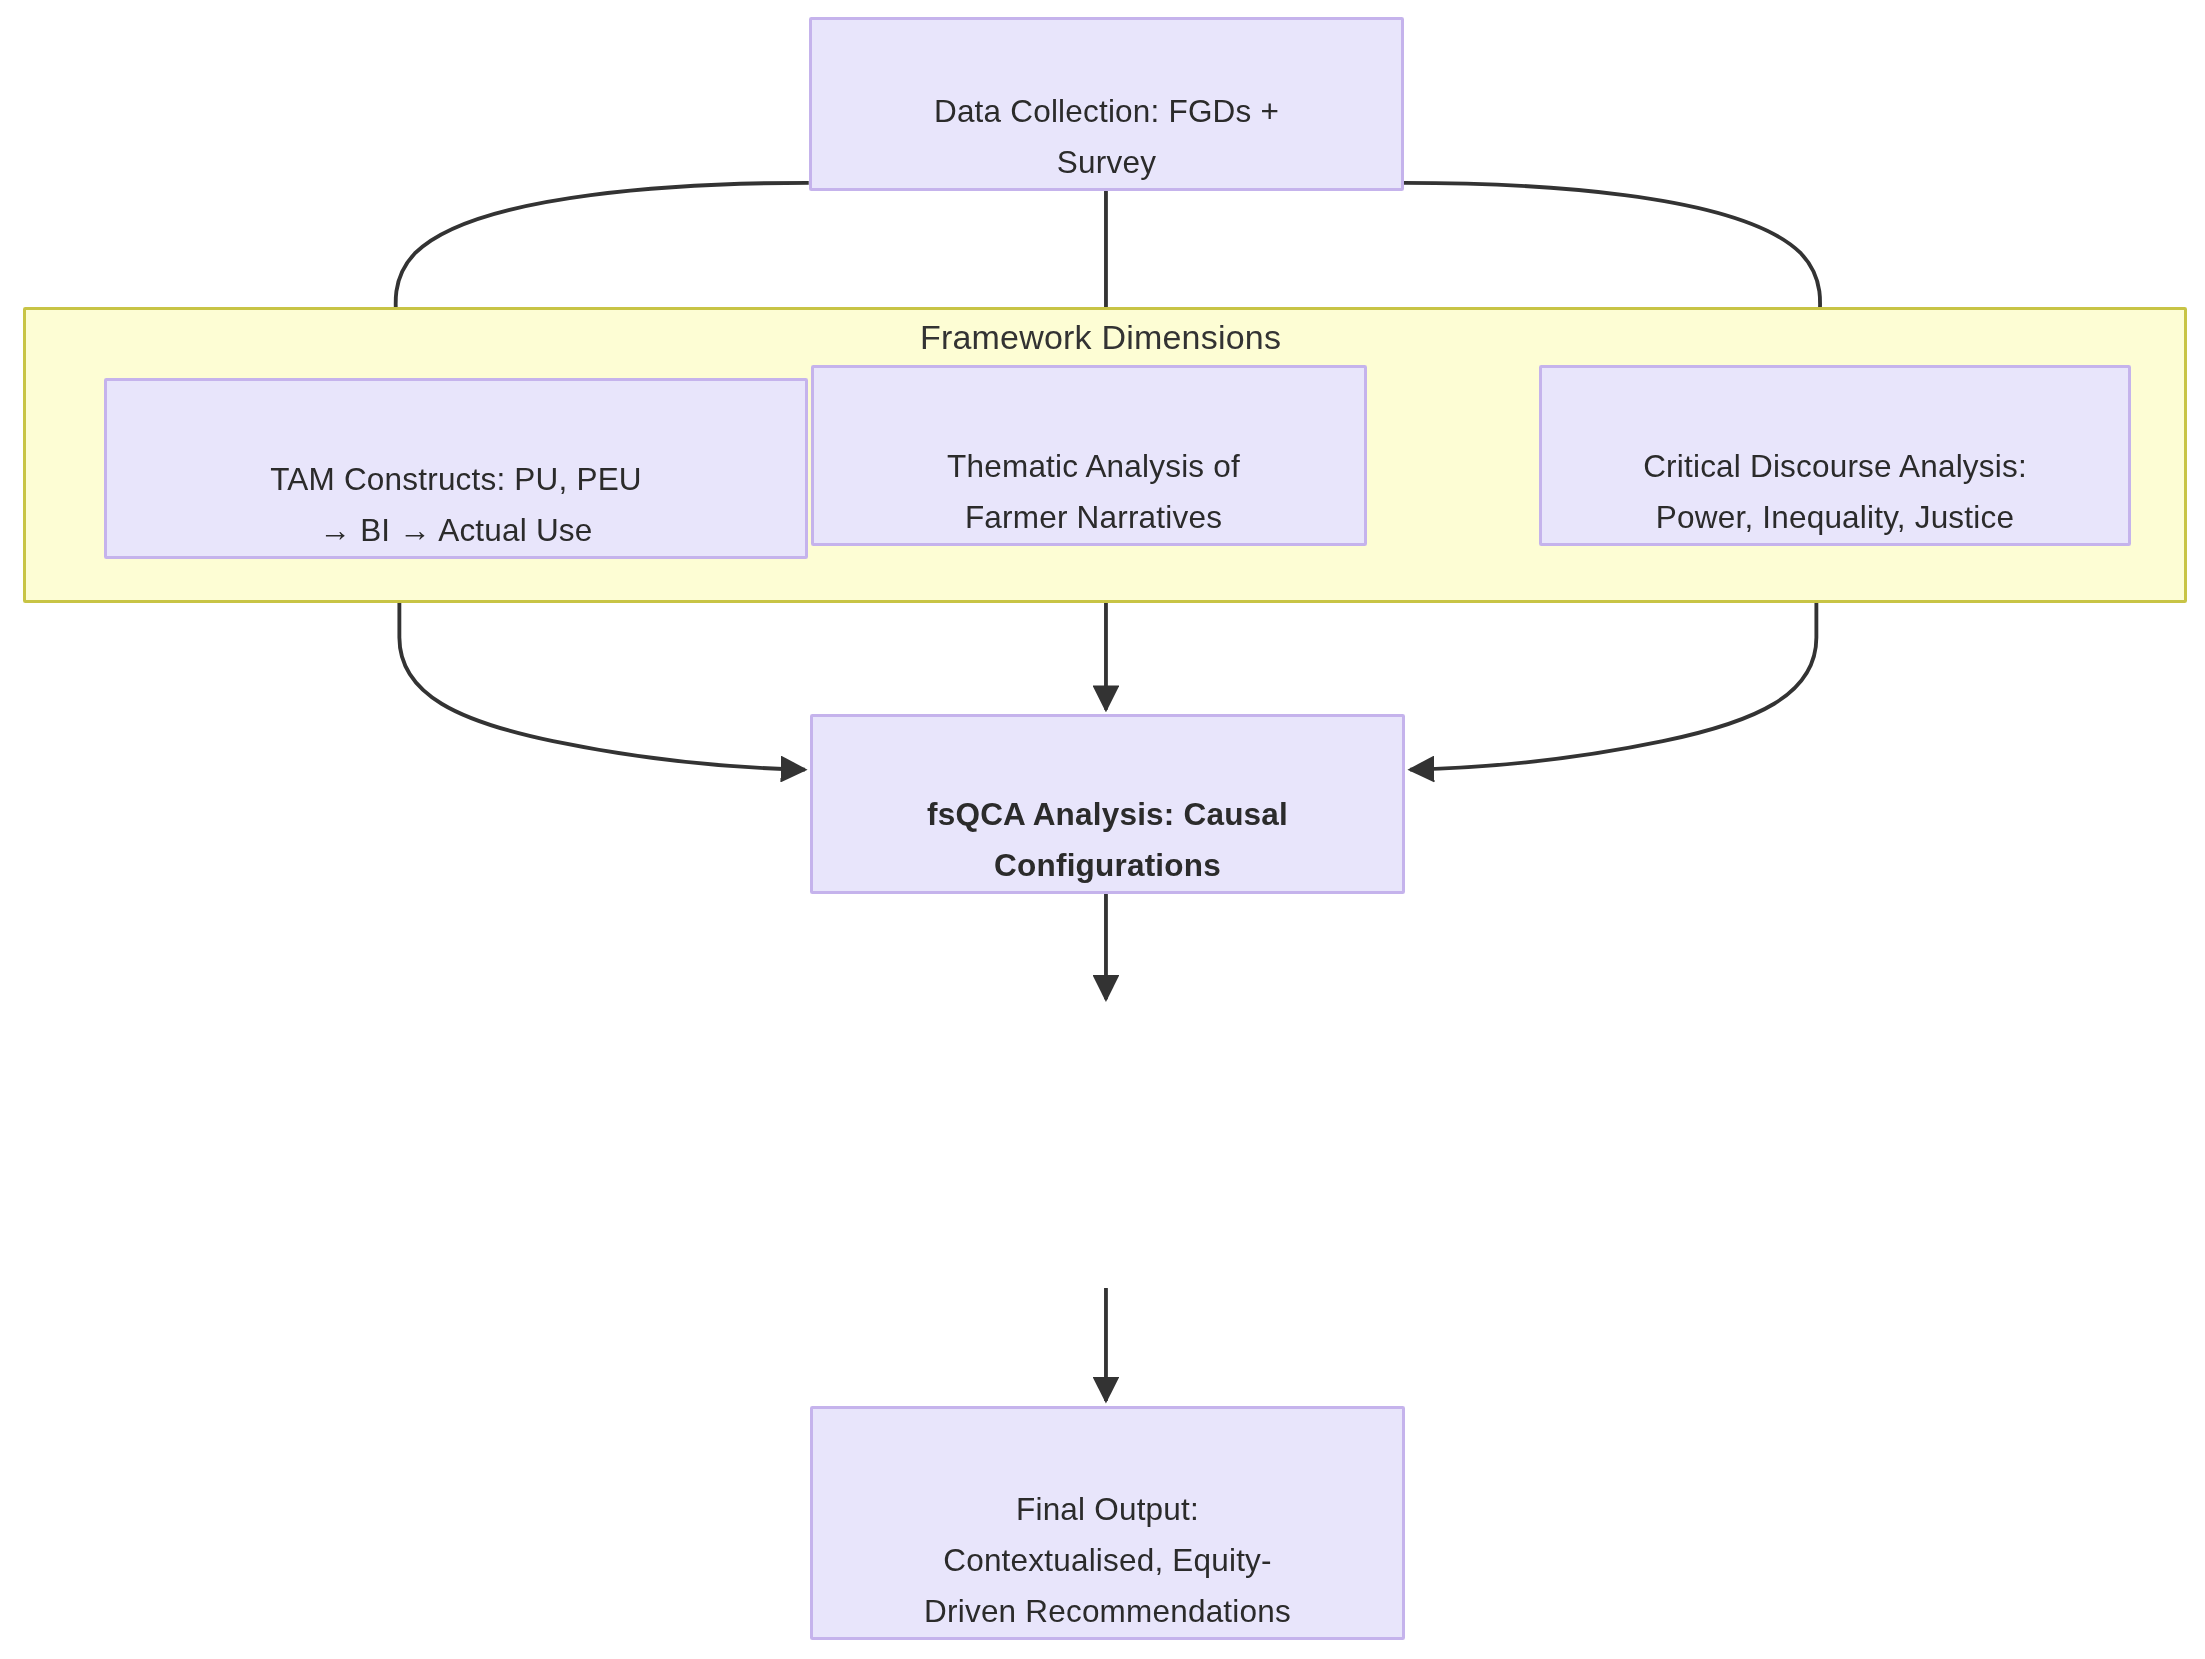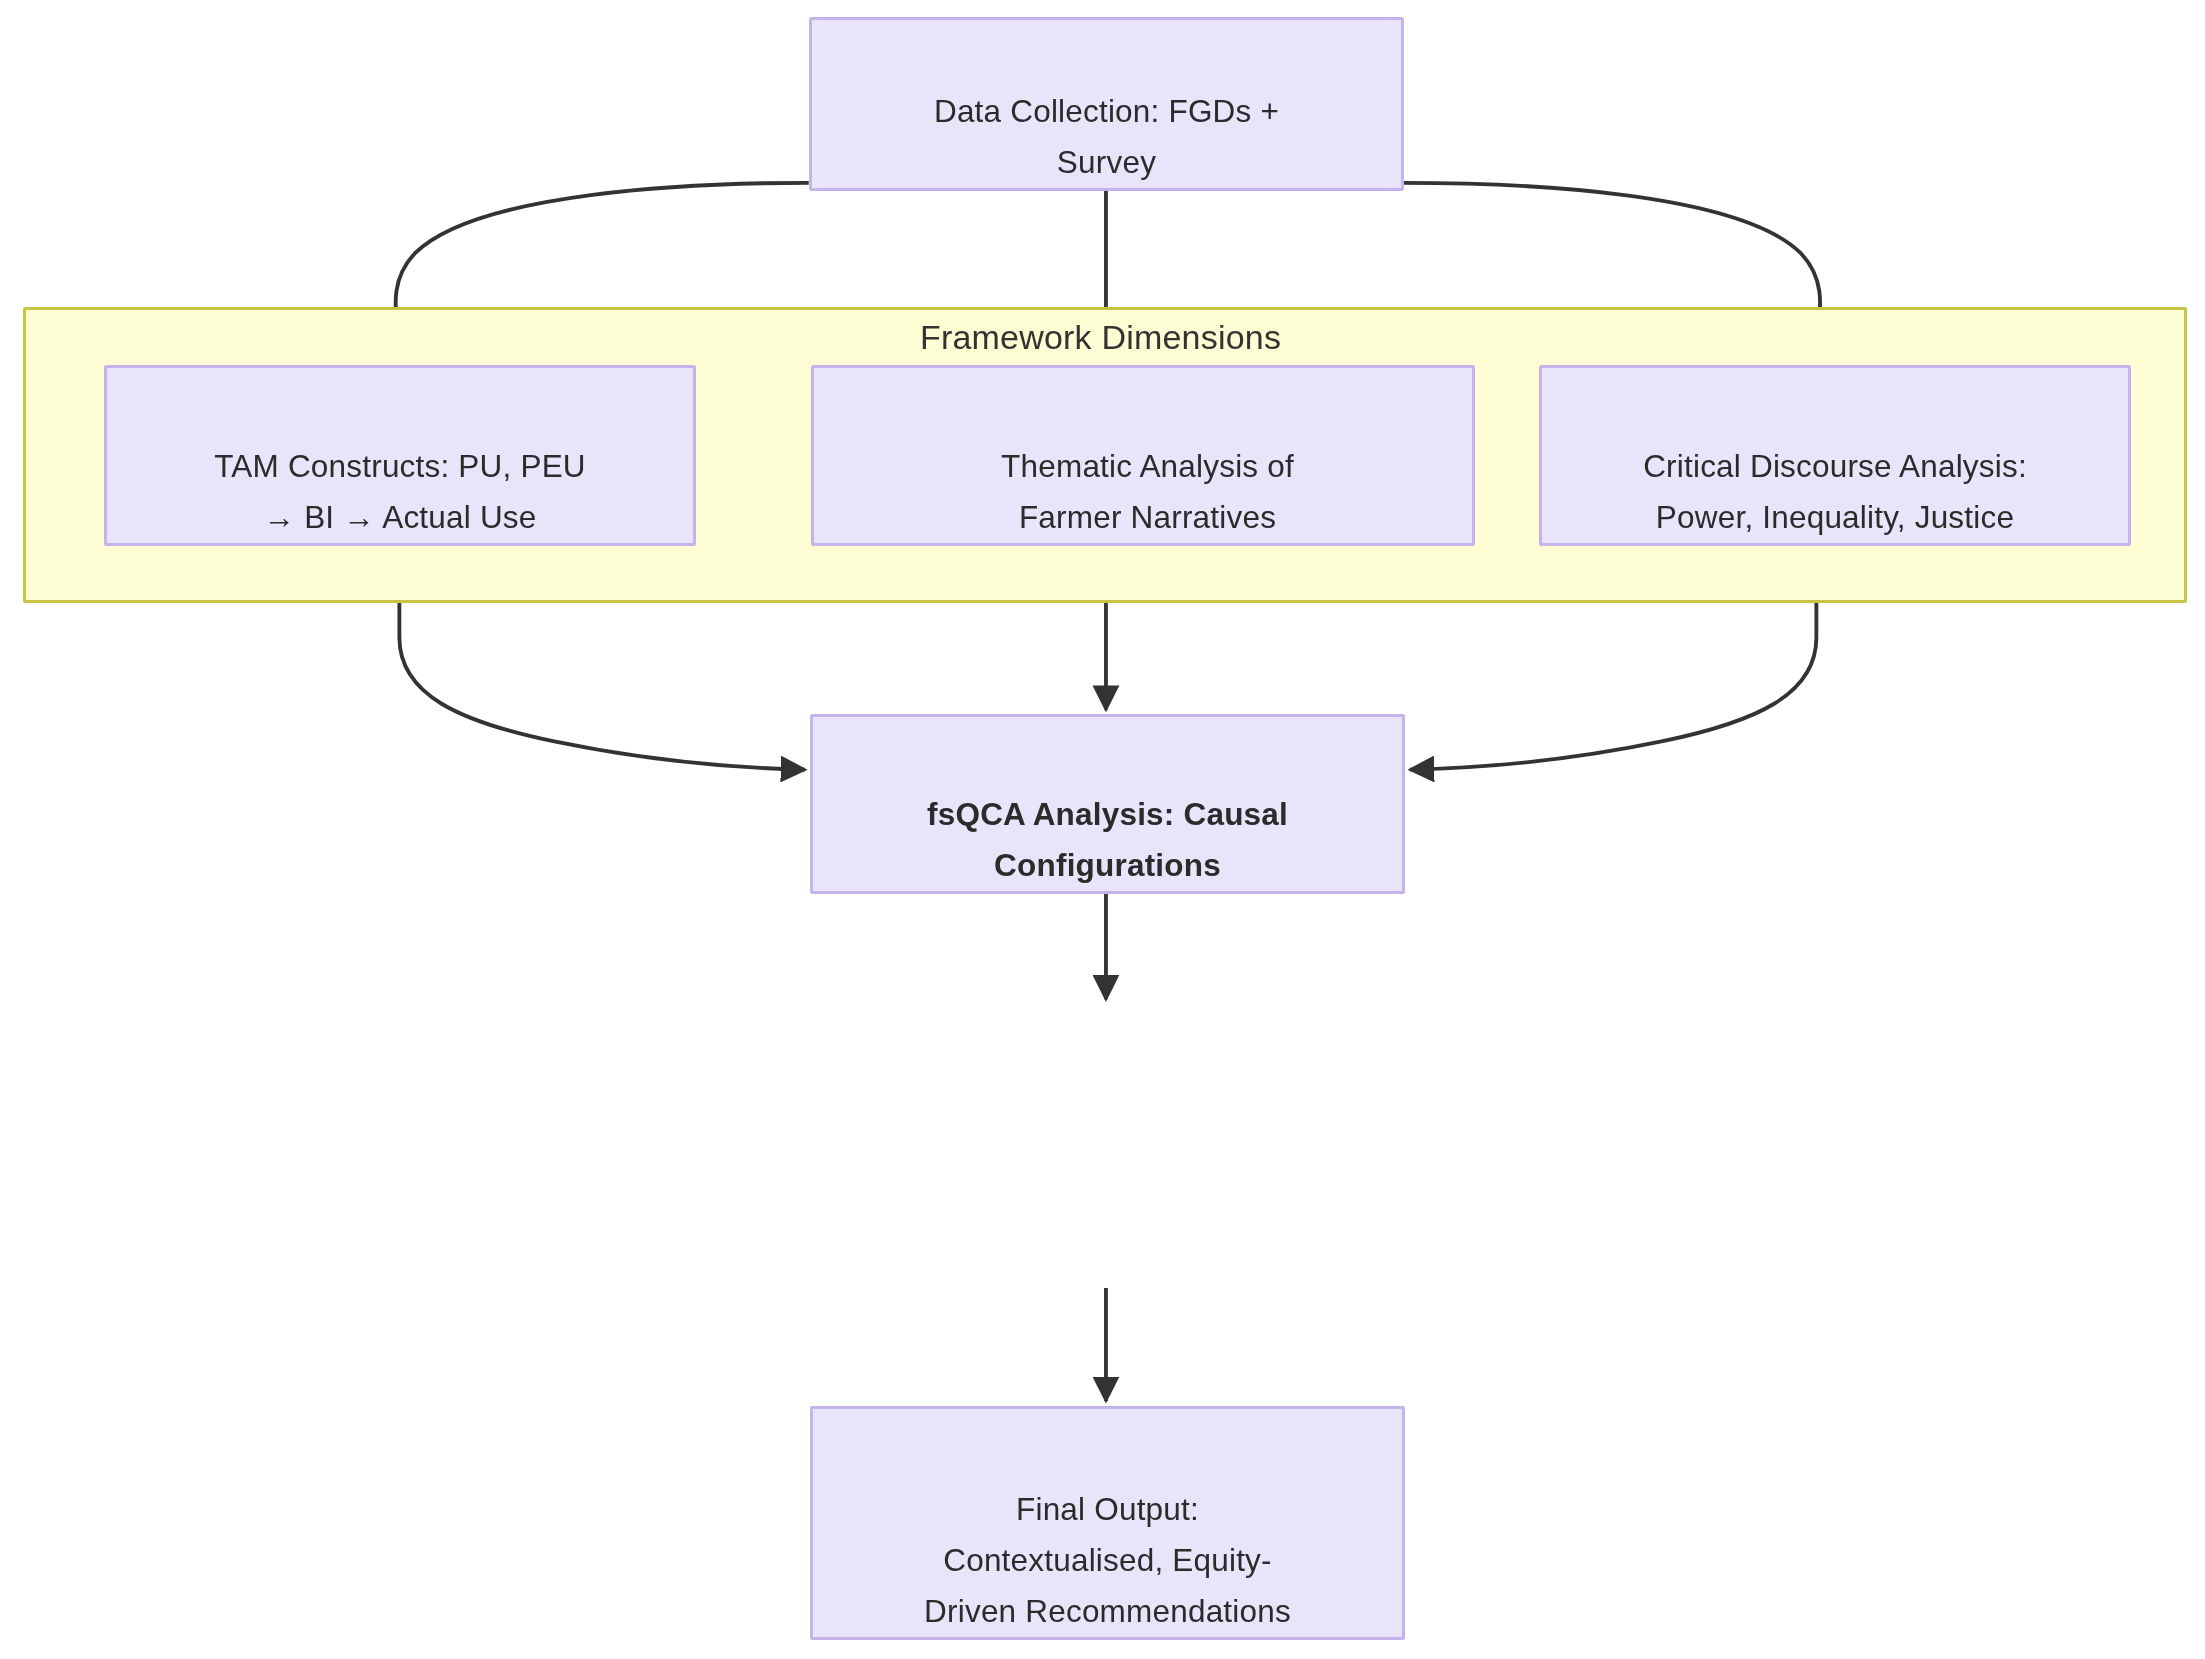--- a/index.html
+++ b/index.html
@@ -93,26 +93,26 @@
   </svg>
 
   <div class="cluster" style="left:23px; top:307px; width:2164px; height:296px;"></div>
   <div class="cluster-title" style="left:920px; top:318px;">Framework Dimensions</div>
 
   <div class="node" style="left:809px; top:17px; width:595px; height:174px;">
     <span class="label">Data Collection: FGDs +
 Survey</span>
   </div>
 
-  <div class="node" style="left:104px; top:365px; width:592px; height:181px;">
+  <div class="node" style="left:104px; top:378px; width:704px; height:181px;">
     <span class="label">TAM Constructs: PU, PEU
 → BI → Actual Use</span>
   </div>
 
-  <div class="node" style="left:811px; top:365px; width:664px; height:181px;padding-left:9px;">
+  <div class="node" style="left:811px; top:365px; width:556px; height:181px;padding-left:9px;">
     <span class="label">Thematic Analysis of
 Farmer Narratives</span>
   </div>
 
   <div class="node" style="left:1517px; top:365px; width:592px; height:181px;margin-left:22px;">
     <span class="label">Critical Discourse Analysis:
 Power, Inequality, Justice</span>
   </div>
 
   <div class="node" style="left:810px; top:714px; width:595px; height:180px;font-weight:bold;">

